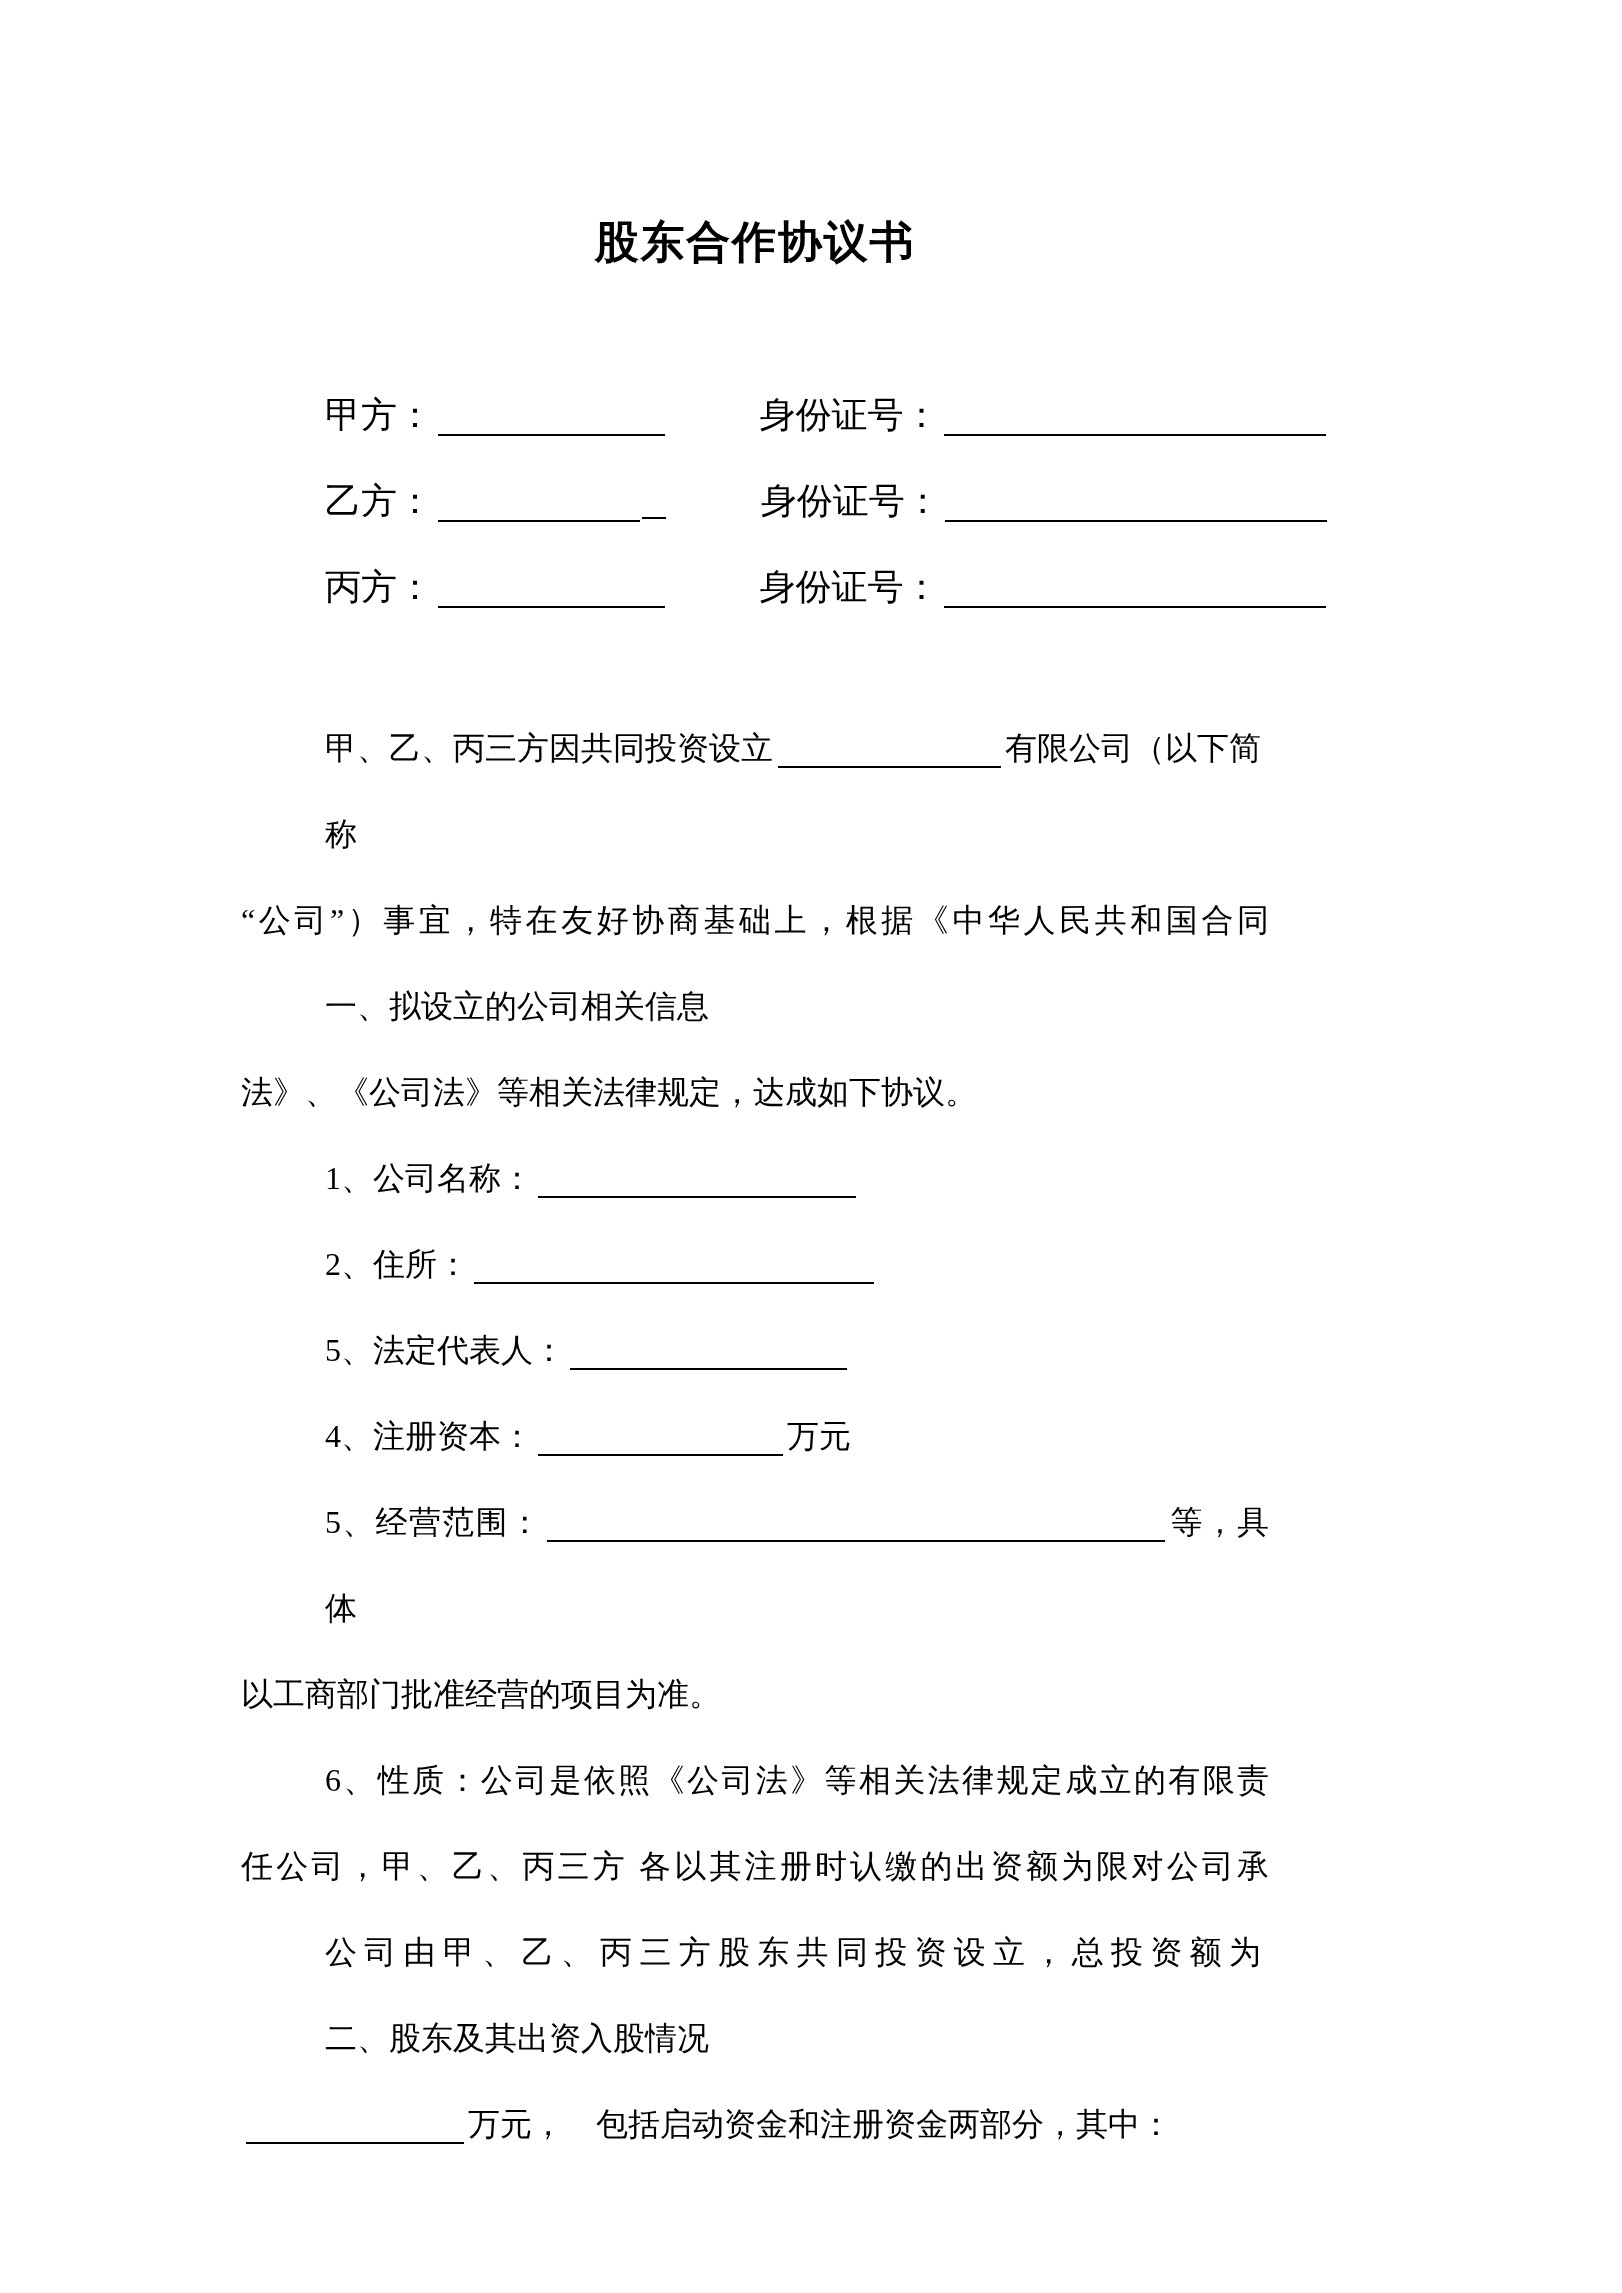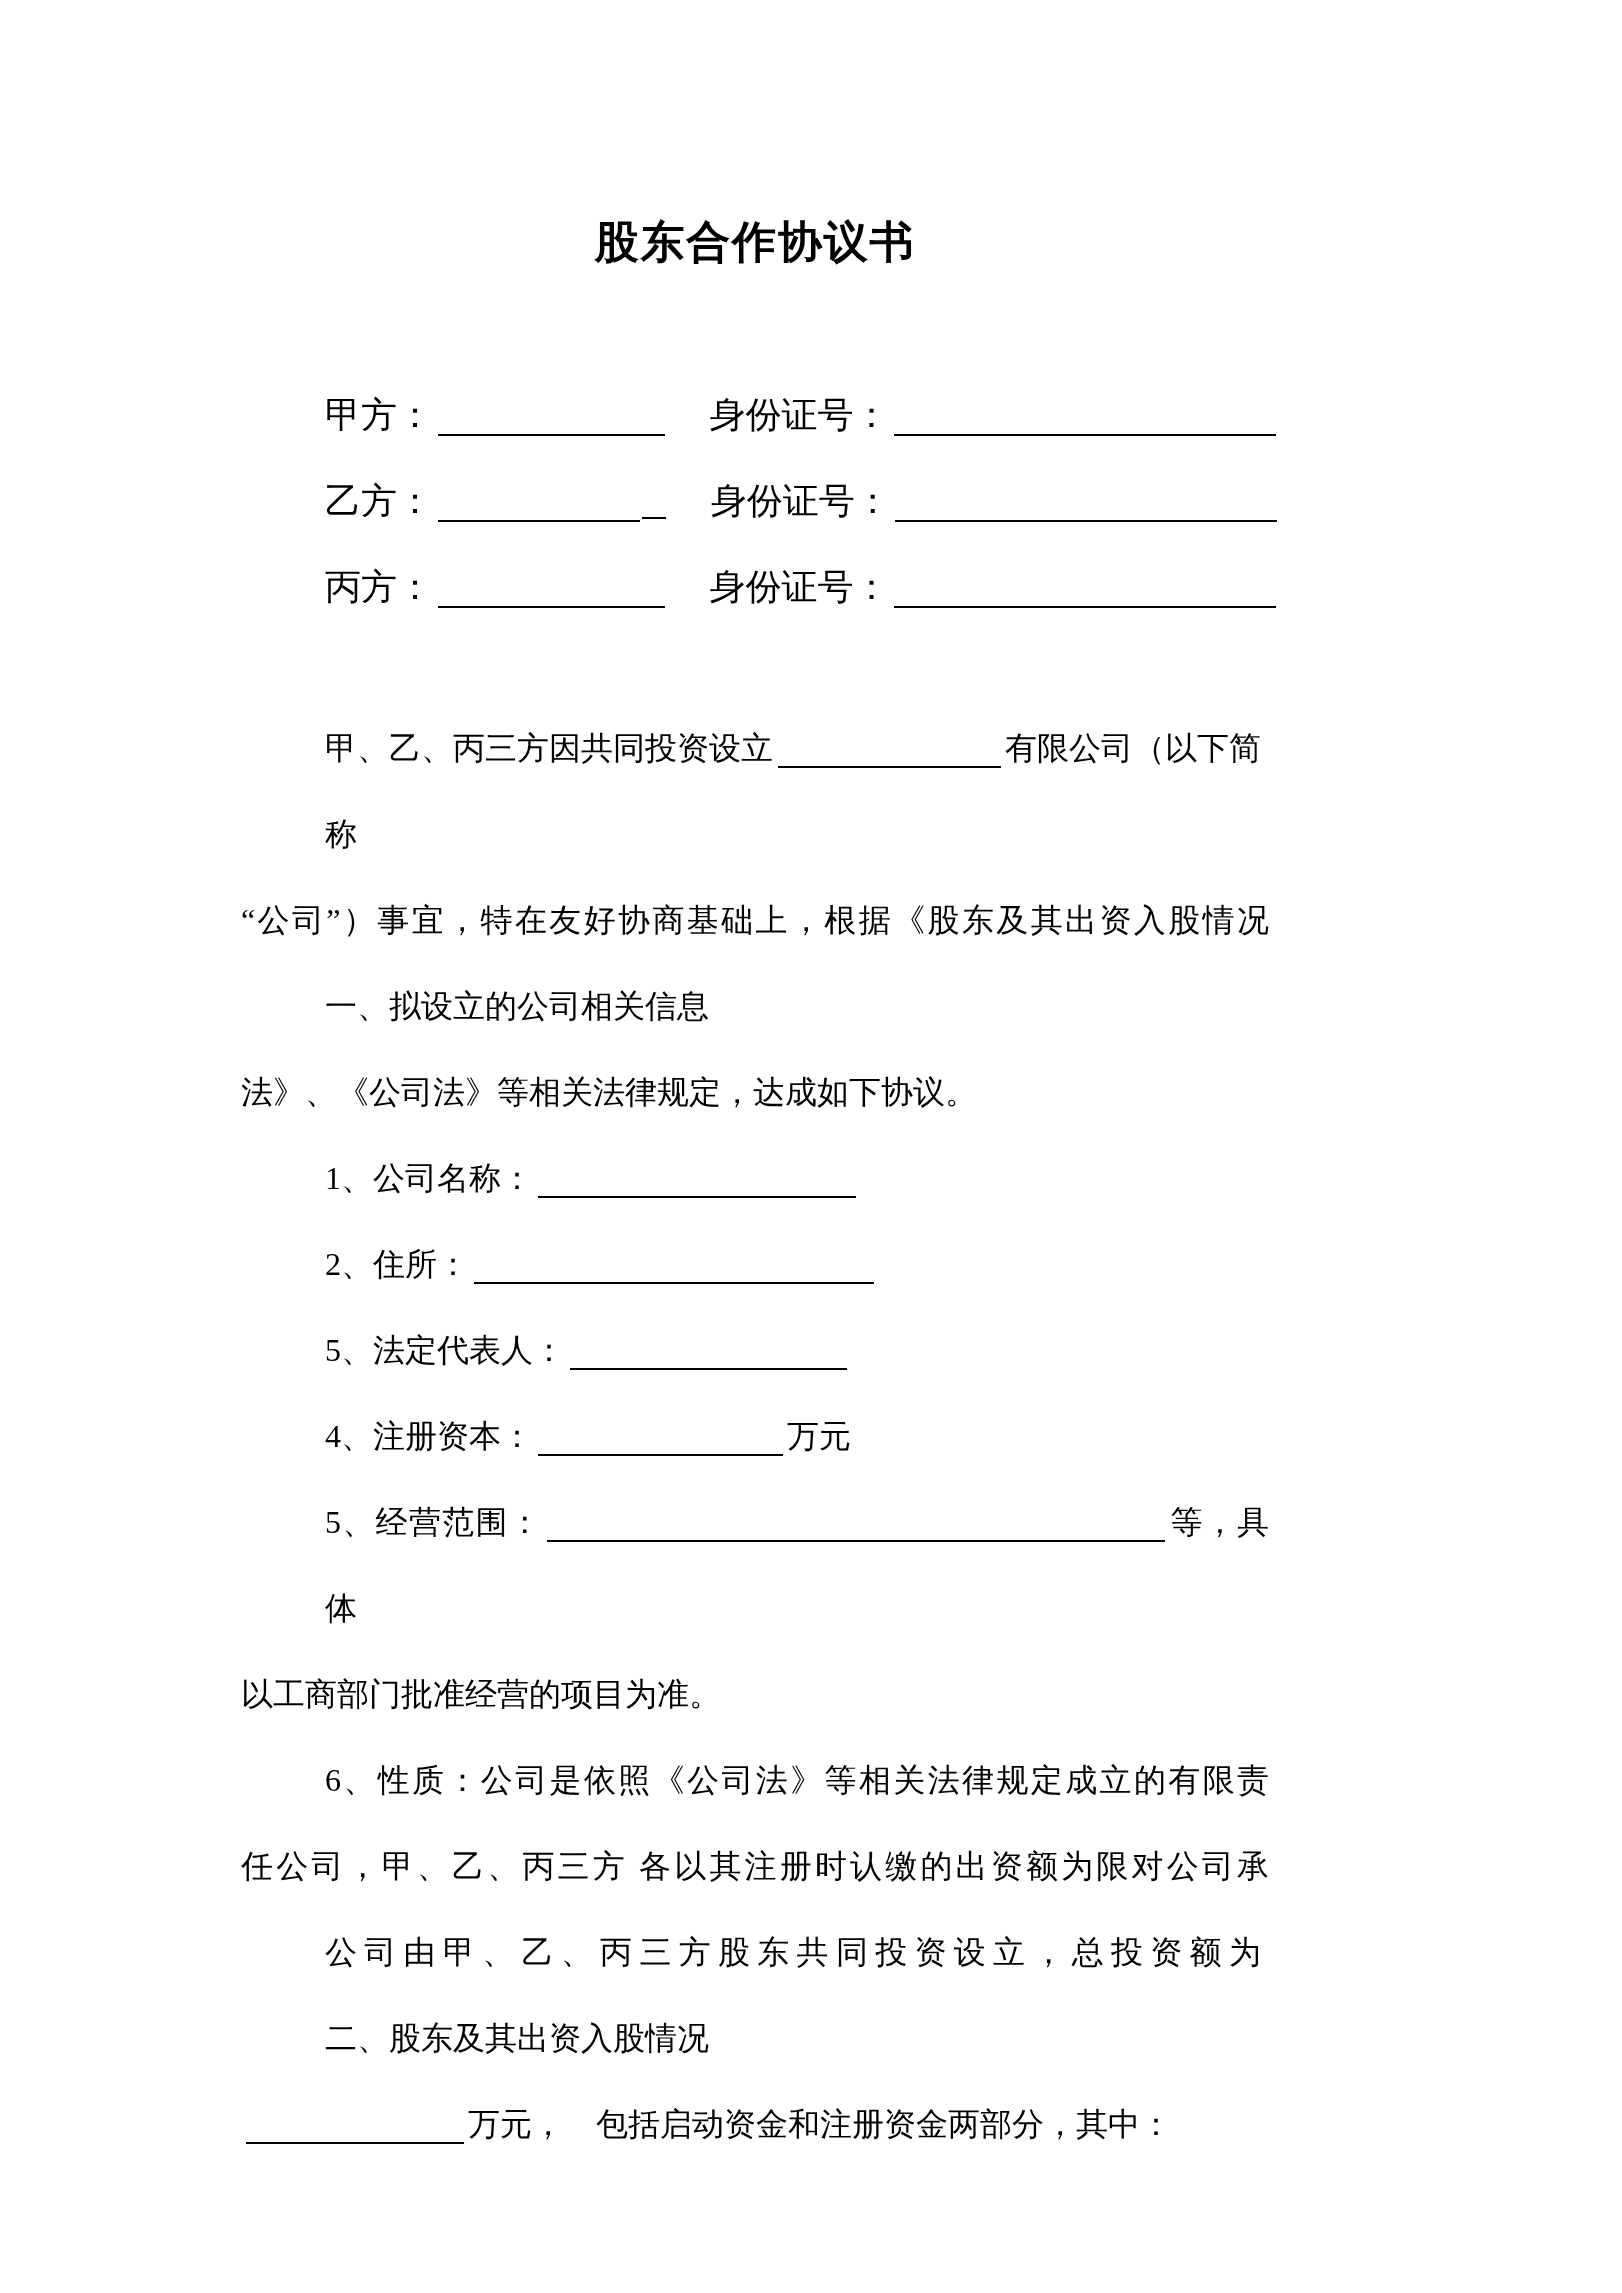--- a/index.html
+++ b/index.html
@@ -37,21 +37,21 @@
     white-space: nowrap;
   }
   .blank {
     display: inline-block;
     height: 0;
     border-bottom: 2.7px solid #000000;
     vertical-align: -9px;
   }
   .party-row .name-blank { margin-left: 4.5px; }
   .party-row .tail-blank { margin-left: 2.7px; vertical-align: -6.4px; }
-  .party-row .id-label   { margin-left: 45px; }
+  .party-row .id-label   { margin-left: 95px; }
   .party-row .id-blank   { margin-left: 4.5px; }
   .doc-body {
     margin-top: 75px;
   }
   .line {
     line-height: 86px;
     font-size: 32px;
   }
   .line .blank { margin: 0 4.5px; }
   .line.indent { padding-left: 84px; }
@@ -67,21 +67,21 @@
 <div class="page">
   <div class="content">
     <h1 class="title">股东合作协议书</h1>
     <div class="parties" id="parties">
         <div class="party-row"><span>甲方：</span><span class="blank name-blank" style="width: 227px;"></span><span class="id-label">身份证号：</span><span class="blank id-blank" style="width: 382px;"></span></div>
         <div class="party-row"><span>乙方：</span><span class="blank name-blank" style="width: 202px;"></span><span class="blank tail-blank" style="width: 23.6px;"></span><span class="id-label">身份证号：</span><span class="blank id-blank" style="width: 382px;"></span></div>
         <div class="party-row"><span>丙方：</span><span class="blank name-blank" style="width: 227px;"></span><span class="id-label">身份证号：</span><span class="blank id-blank" style="width: 382px;"></span></div>
       </div>
     <div class="doc-body" id="body-lines">
         <div class="line indent"><span>甲、乙、丙三方因共同投资设立</span><span class="blank" style="width: 223px;"></span><span>有限公司（以下简称</span></div>
-        <div class="line justify"><span>“公司”）事宜，特在友好协商基础上，根据《股东及其出资入股情况</span></div>
+        <div class="line justify"><span>“公司”）事宜，特在友好协商基础上，根据《中华人民共和国合同</span></div>
         <div class="line indent"><span>一、拟设立的公司相关信息</span></div>
         <div class="line"><span>法》、《公司法》等相关法律规定，达成如下协议。</span></div>
         <div class="line indent"><span>1、公司名称：</span><span class="blank" style="width: 318px;"></span></div>
         <div class="line indent"><span>2、住所：</span><span class="blank" style="width: 400px;"></span></div>
         <div class="line indent"><span>5、法定代表人：</span><span class="blank" style="width: 277px;"></span></div>
         <div class="line indent"><span>4、注册资本：</span><span class="blank" style="width: 245px;"></span><span>万元</span></div>
         <div class="line indent justify"><span>5、经营范围：</span><span class="blank" style="width: 618px;"></span><span>等，具体</span></div>
         <div class="line"><span>以工商部门批准经营的项目为准。</span></div>
         <div class="line indent justify"><span>6、性质：公司是依照《公司法》等相关法律规定成立的有限责</span></div>
         <div class="line justify"><span>任公司，甲、乙、丙三方 各以其注册时认缴的出资额为限对公司承</span></div>

